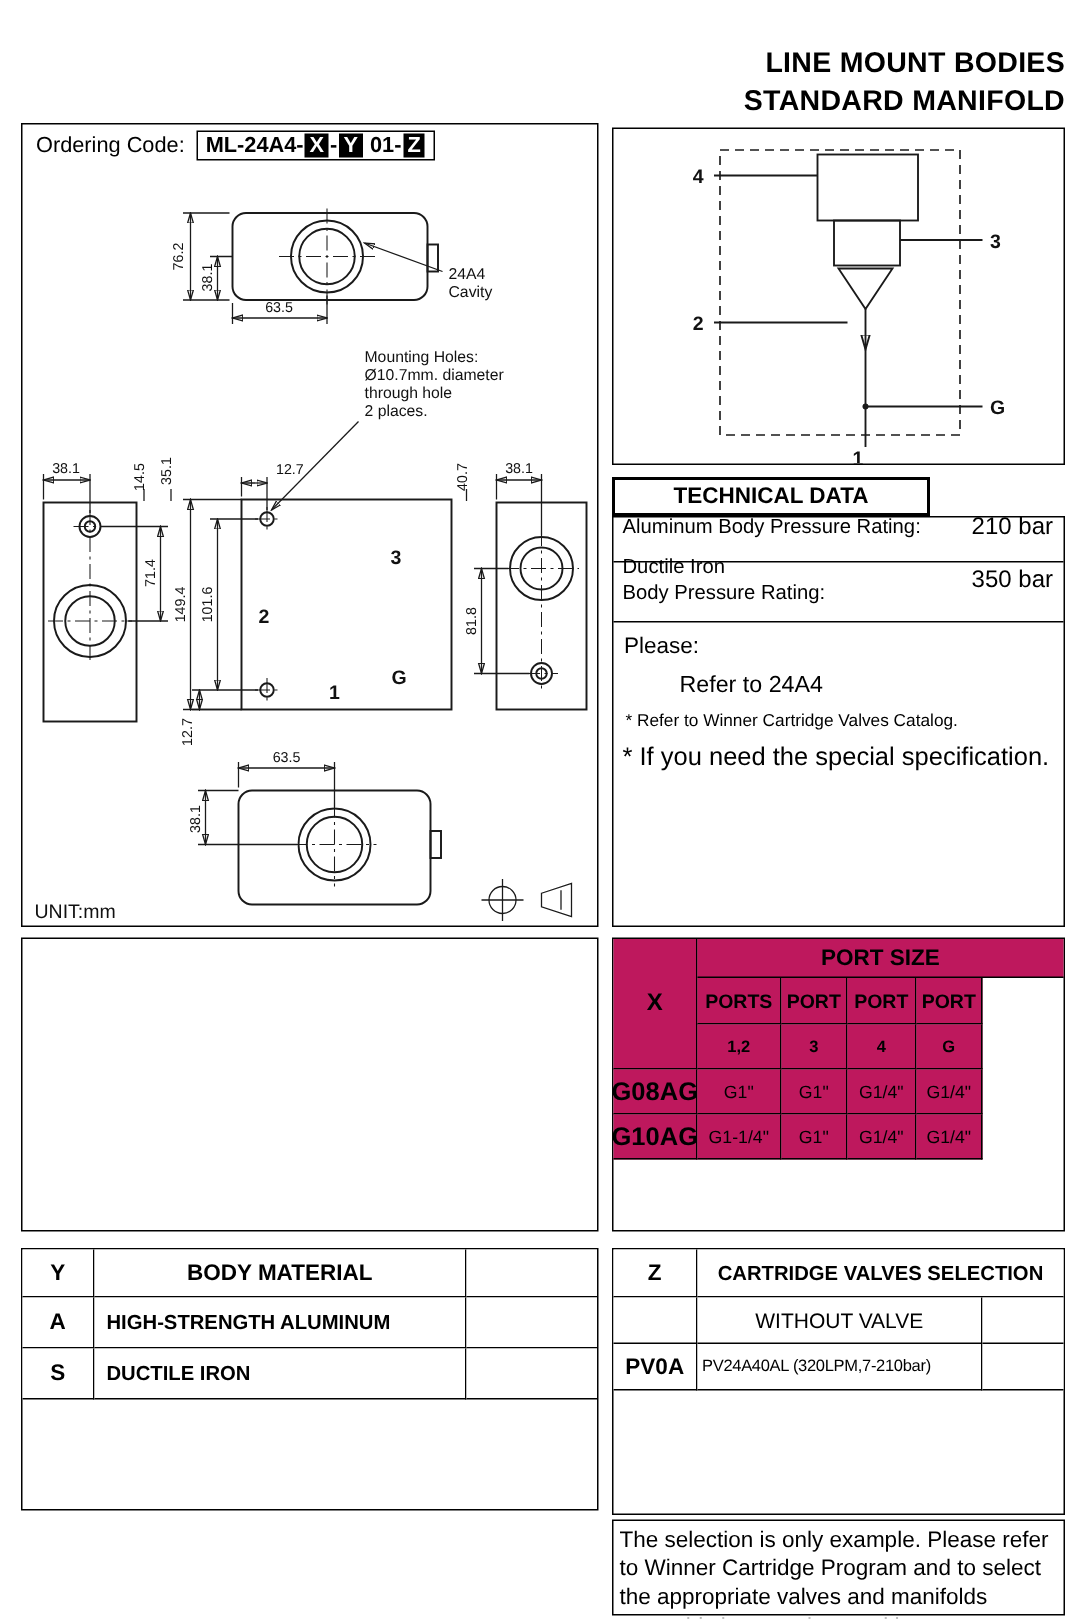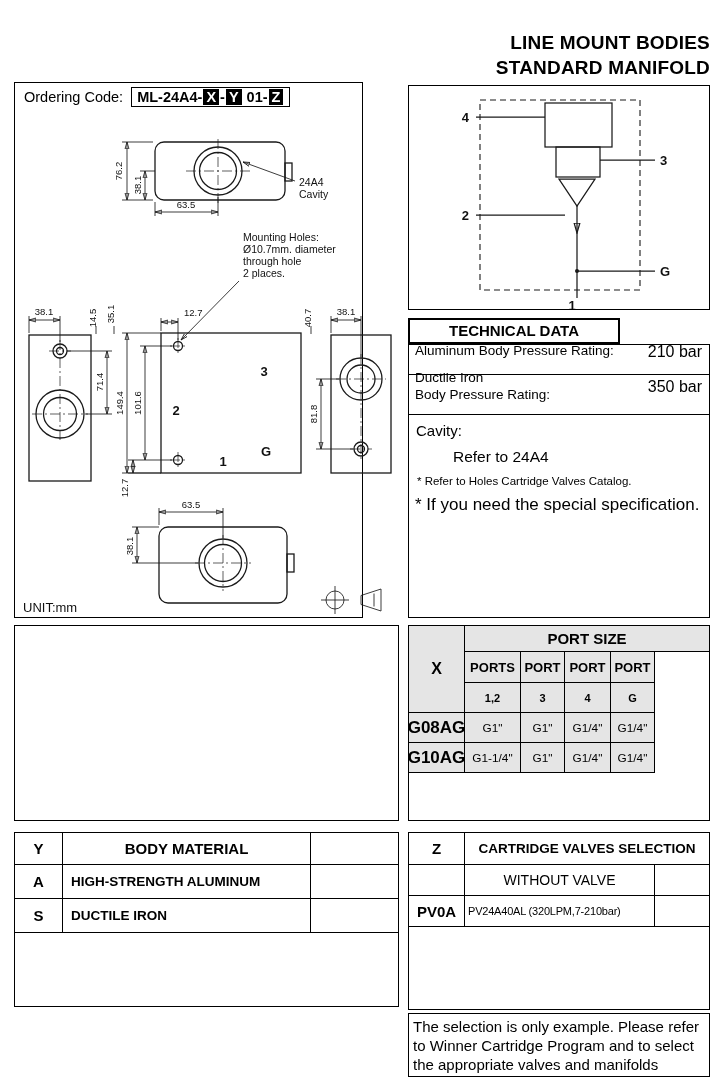--- a/index.html
+++ b/index.html
@@ -7,21 +7,21 @@
   .page{position:relative;width:721px;height:1079px;background:#fff;color:#000;
         font-family:"Liberation Sans",sans-serif;overflow:hidden}
   .abs{position:absolute}
   .box{position:absolute;border:1.6px solid #000;background:#fff}
 
   
   .page-title{position:absolute;top:30px;right:11px;text-align:right;
               font-size:19px;font-weight:bold;line-height:1.32;letter-spacing:.2px}
 
   
-  .left-main{left:14px;top:82px;width:349px;height:536px}
+  .left-main{left:14px;top:82px;width:385px;height:536px}
   .ordering-row{height:28px;display:flex;align-items:center;padding-left:9px}
   .ordering-label{font-size:14.5px}
   .code-box{margin-left:8px;border:1.5px solid #000;padding:1px 5px;font-weight:bold;
             font-size:14.5px;display:flex;align-items:center;white-space:pre}
   .code-box .inv{background:#000;color:#fff;padding:0 3px;margin:0 1px}
 
   
   svg{display:block}
   .drawing{position:absolute;left:0;top:28px;width:382px;height:505px}
   .drawing line,.drawing rect,.drawing circle,.drawing polygon,.drawing polyline,.drawing path
@@ -56,21 +56,21 @@
   .wtable{border-collapse:collapse;margin:6px 4px 0 4px;width:293px}
   .wtable td{border:1.3px solid #000;height:33px;font-size:13px;padding:0 4px}
   .wtable .mat{width:92px;font-size:13.5px}
   .tech-foot{font-size:17px;padding:7px 0 0 6px;line-height:1.3}
   .tech-foot .ind{padding-left:10px}
 
   
   .portsize-box{left:408px;top:625px;width:302px;height:196px}
   .left-empty{left:14px;top:625px;width:385px;height:196px}
   .psc{position:absolute;display:flex;align-items:center;justify-content:center;
-       border-right:1.3px solid #000;border-bottom:1.3px solid #000;background:#e5e5e5}
+       border-right:1.3px solid #000;border-bottom:1.3px solid #000;background:#be185d}
   .ps-x{left:0;top:0;width:56px;height:87px;font-size:16px;font-weight:bold}
   .ps-title{left:56px;top:0;right:0;height:26px;font-size:15px;font-weight:bold;border-right:none}
   .ps-h{top:26px;height:31px;font-size:13px;font-weight:bold}
   .ps-s{top:57px;height:30px;font-size:11px;font-weight:bold}
   .ps-r1{top:87px;height:30px}
   .ps-r2{top:117px;height:30px}
   .ps-code{left:0;width:56px;font-size:17px;font-weight:bold}
   .ps-v{font-size:11.8px}
   .c1{left:56px;width:56px}.c2{left:112px;width:44px}.c3{left:156px;width:46px}.c4{left:202px;width:44px}
 
@@ -281,23 +281,23 @@
       <span class="tlabel">Aluminum Body Pressure Rating:</span>
       <span class="tval">210 bar</span>
     </div>
     <div class="trow trow2">
       <span class="tlabel">
         <span style="display:block">Ductile Iron</span>
         <span style="display:block">Body Pressure Rating:</span>
       </span>
       <span class="tval">350 bar</span>
     </div>
-    <div class="cavity-label">Cavity:</div>
+    <div class="cavity-label">Please:</div>
     <div class="cavity-value">Refer to 24A4</div>
-    <div class="cavity-note">* Refer to Holes Cartridge Valves Catalog.</div>
+    <div class="cavity-note">* Refer to Winner Cartridge Valves Catalog.</div>
     <div class="tech-foot">
       <div>* If you need the special specification.</div>
     </div>
   </div>
 
   <div class="box left-empty"></div>
 
   <div class="box portsize-box">
     <div class="psc ps-x">X</div>
     <div class="psc ps-title">PORT SIZE</div>

